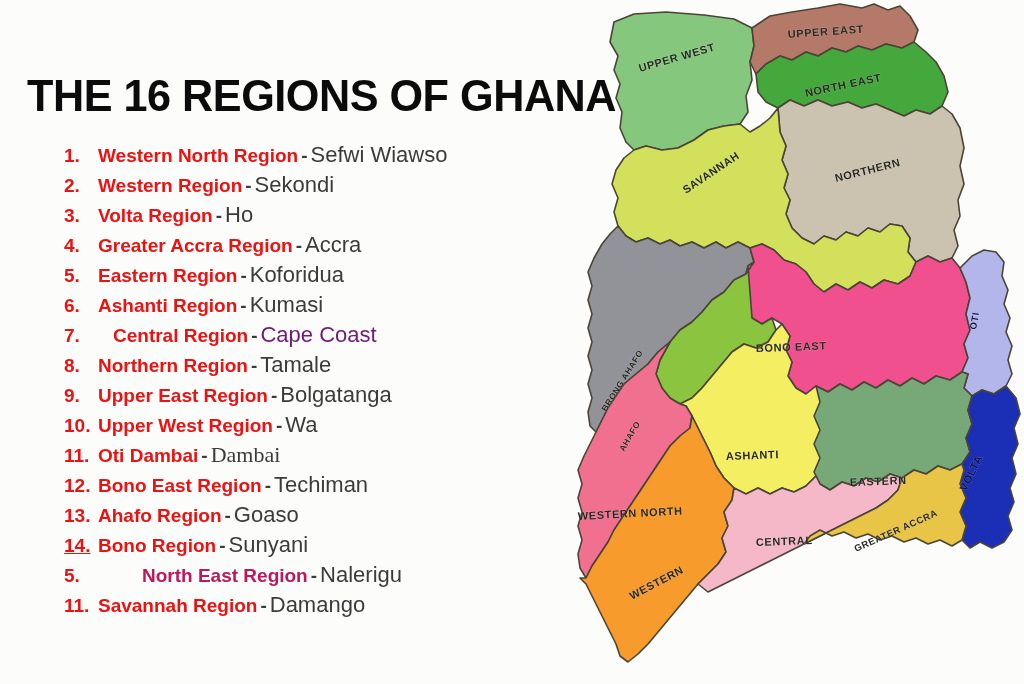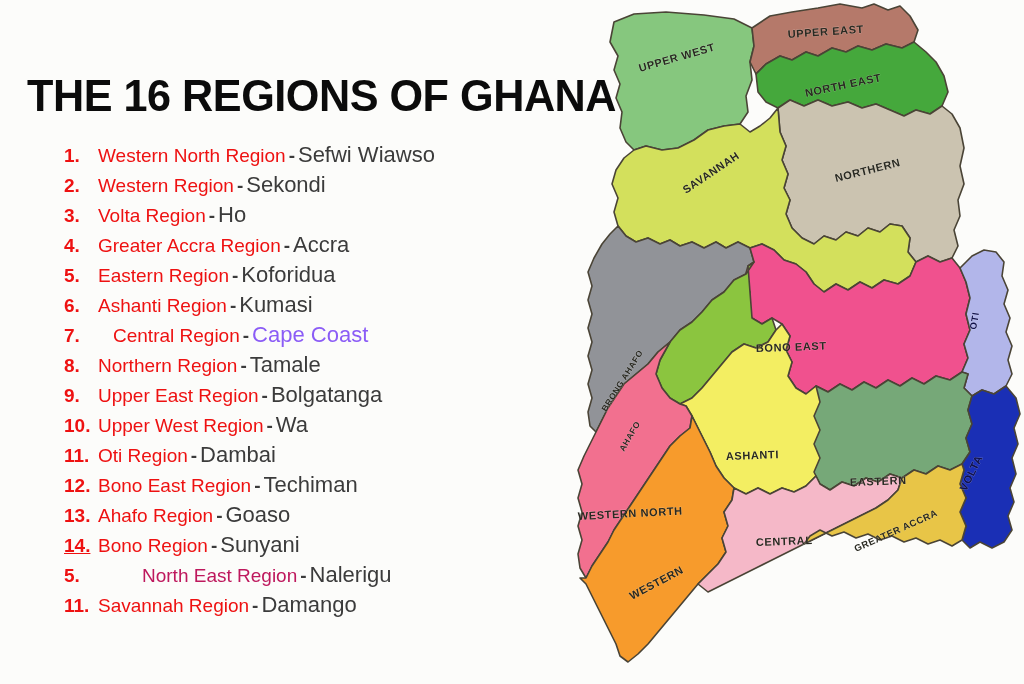--- a/index.html
+++ b/index.html
@@ -52,21 +52,21 @@
   .li-num {
     display: inline-block;
     min-width: 34px;
     color: #ee1111;
     font-weight: 700;
     font-size: 19px;
     text-align: left;
   }
   .li-region {
     color: #ee1111;
-    font-weight: 400;
+    font-weight: 700;
     font-size: 19px;
   }
   .li-sep {
     color: #3b3b3b;
     font-weight: 700;
     font-size: 19px;
     padding: 0 3px;
   }
   .li-capital {
     color: #3b3b3b;
@@ -139,21 +139,21 @@
       <li>
         <span class="li-num" style="color: rgb(238, 17, 17);">6.</span>
         <span class="li-region" style="color: rgb(238, 17, 17);">Ashanti Region</span>
         <span class="li-sep" style="color: rgb(59, 59, 59);">-</span>
         <span class="li-capital" style="color: rgb(59, 59, 59);">Kumasi</span>
       </li>
       <li>
         <span class="li-num" style="color: rgb(238, 17, 17);">7.</span>
         <span class="li-region" style="color: rgb(238, 17, 17); margin-left: 15px;">Central Region</span>
         <span class="li-sep" style="color: rgb(59, 59, 59);">-</span>
-        <span class="li-capital" style="color: #8b5cf6;">Cape Coast</span>
+        <span class="li-capital" style="color: #701a75;">Cape Coast</span>
       </li>
       <li>
         <span class="li-num" style="color: rgb(238, 17, 17);">8.</span>
         <span class="li-region" style="color: rgb(238, 17, 17);">Northern Region</span>
         <span class="li-sep" style="color: rgb(59, 59, 59);">-</span>
         <span class="li-capital" style="color: rgb(59, 59, 59);">Tamale</span>
       </li>
       <li>
         <span class="li-num" style="color: rgb(238, 17, 17);">9.</span>
         <span class="li-region" style="color: rgb(238, 17, 17);">Upper East Region</span>
@@ -161,23 +161,23 @@
         <span class="li-capital" style="color: rgb(59, 59, 59);">Bolgatanga</span>
       </li>
       <li>
         <span class="li-num" style="color: rgb(238, 17, 17);">10.</span>
         <span class="li-region" style="color: rgb(238, 17, 17);">Upper West Region</span>
         <span class="li-sep" style="color: rgb(59, 59, 59);">-</span>
         <span class="li-capital" style="color: rgb(59, 59, 59);">Wa</span>
       </li>
       <li>
         <span class="li-num" style="color: rgb(238, 17, 17);">11.</span>
-        <span class="li-region" style="color: rgb(238, 17, 17);">Oti Region</span>
-        <span class="li-sep" style="color: rgb(59, 59, 59);">-</span>
-        <span class="li-capital" style="color: rgb(59, 59, 59);">Dambai</span>
+        <span class="li-region" style="color: rgb(238, 17, 17);">Oti Dambai</span>
+        <span class="li-sep" style="color: rgb(59, 59, 59);">-</span>
+        <span class="li-capital" style="color: rgb(59, 59, 59); font-family: Liberation Serif, serif;">Dambai</span>
       </li>
       <li>
         <span class="li-num" style="color: rgb(238, 17, 17);">12.</span>
         <span class="li-region" style="color: rgb(238, 17, 17);">Bono East Region</span>
         <span class="li-sep" style="color: rgb(59, 59, 59);">-</span>
         <span class="li-capital" style="color: rgb(59, 59, 59);">Techiman</span>
       </li>
       <li>
         <span class="li-num" style="color: rgb(238, 17, 17);">13.</span>
         <span class="li-region" style="color: rgb(238, 17, 17);">Ahafo Region</span>

